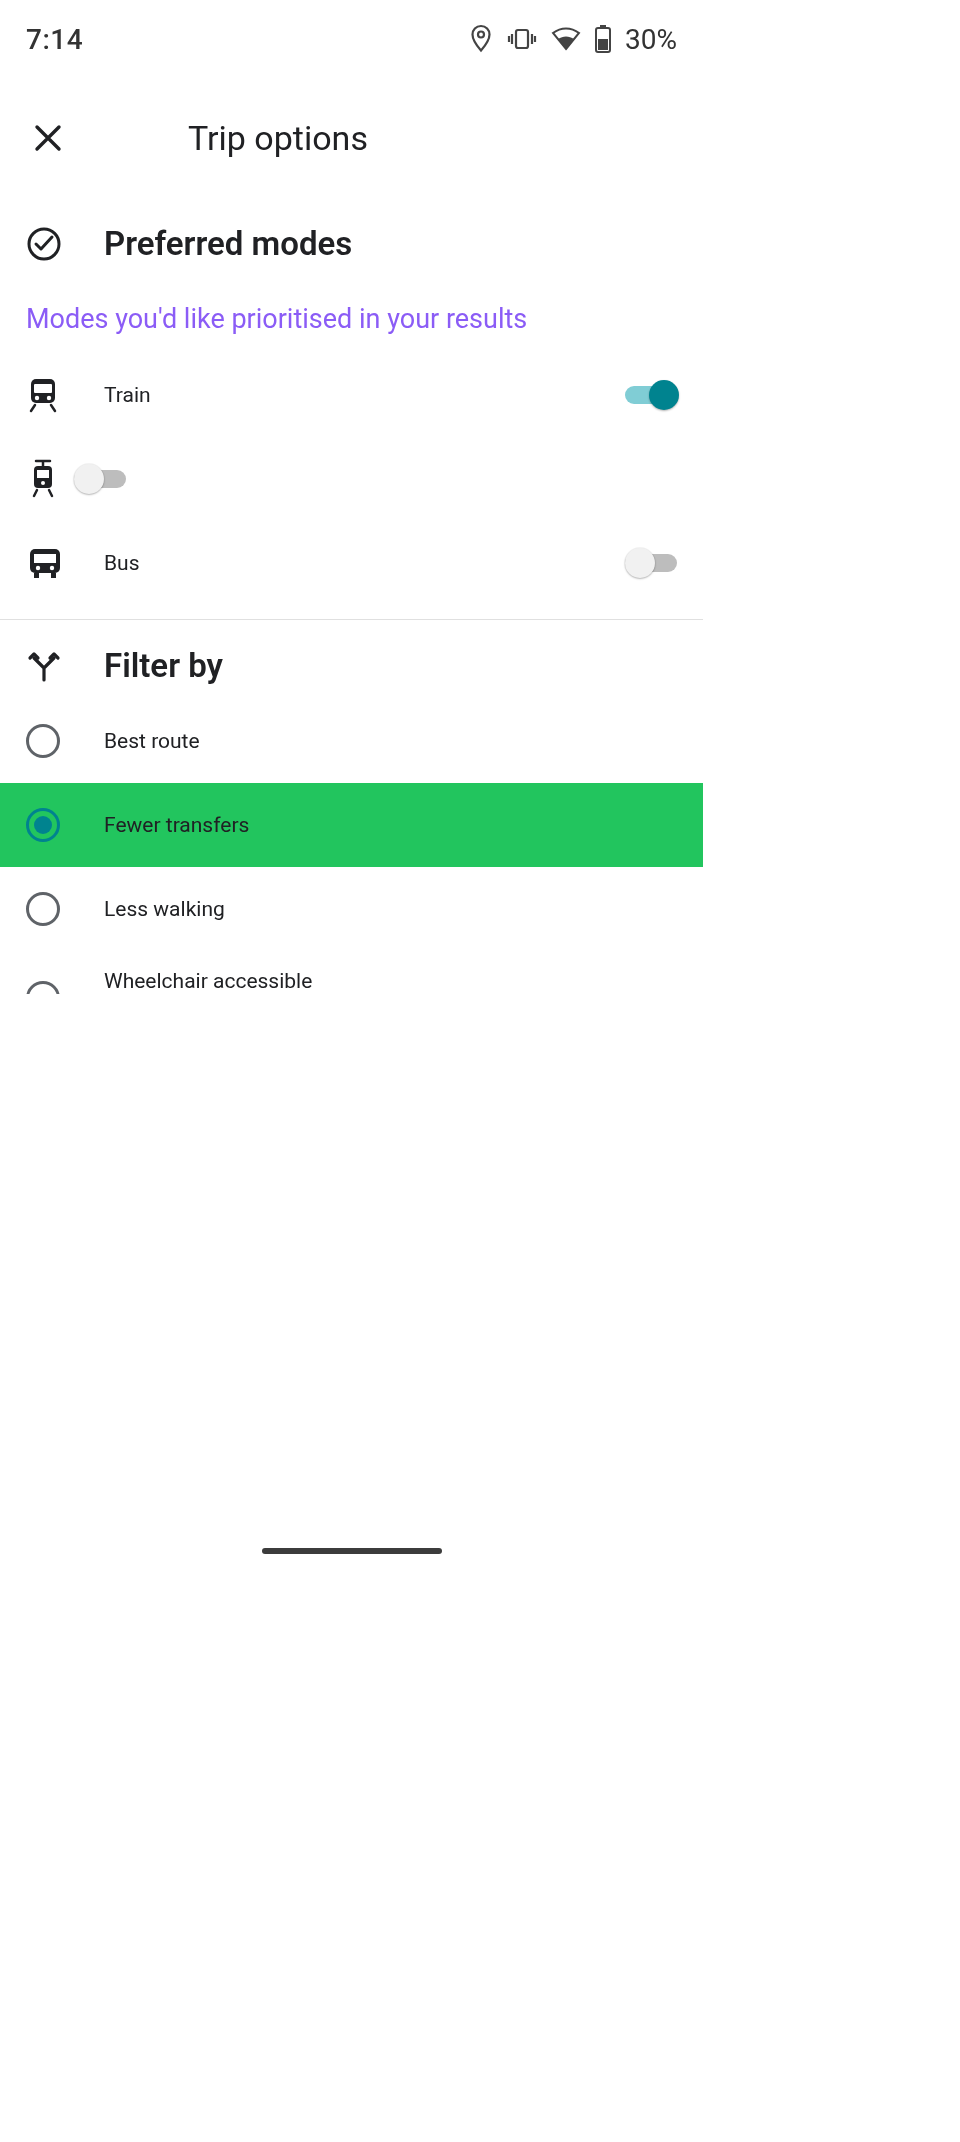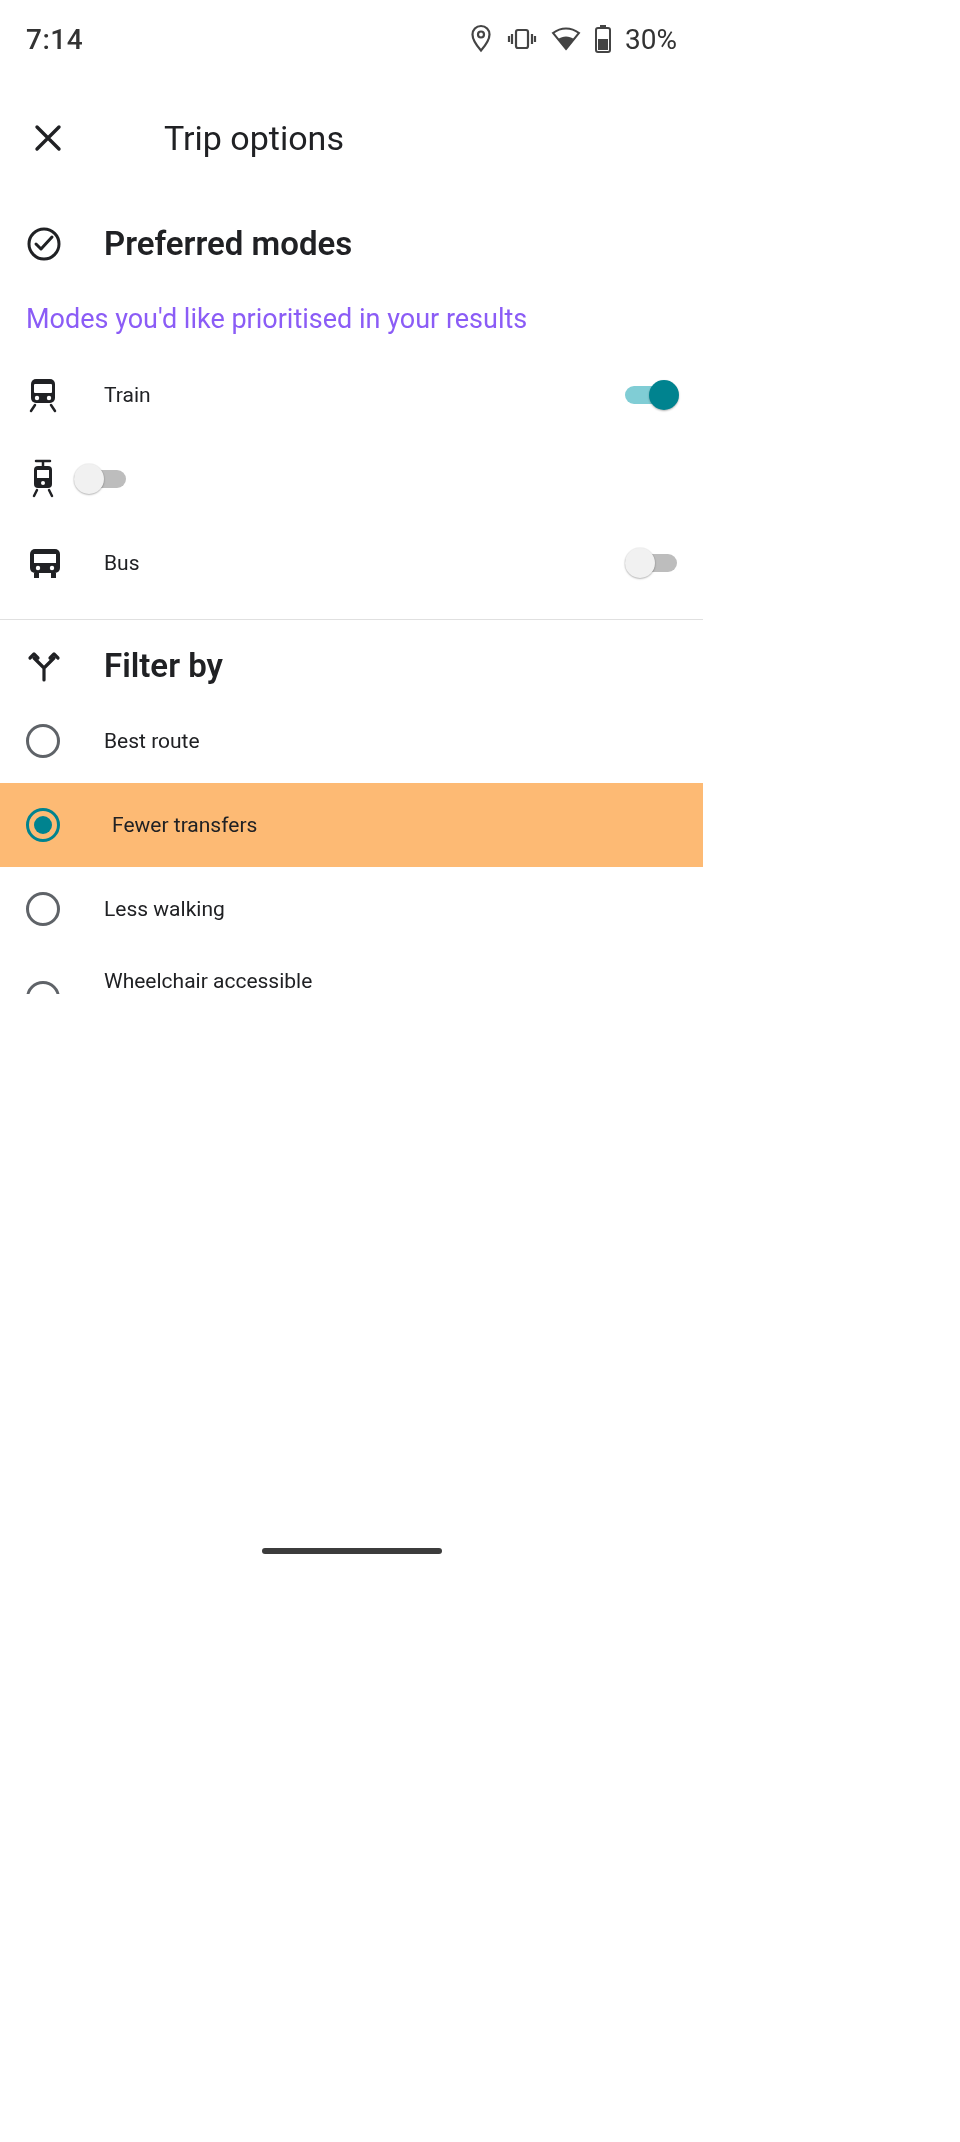--- a/index.html
+++ b/index.html
@@ -18,37 +18,37 @@
     
     .statusbar { display: flex; align-items: center; justify-content: space-between; height: 78px; padding: 0 26px; }
     .sb-time { font-size: 28px; font-weight: 500; color: #333; letter-spacing: 0.5px; }
     .sb-right { display: flex; align-items: center; gap: 14px; }
     .sb-icon { display: inline-flex; align-items: center; }
     .sb-batt { font-size: 28px; color: #333; }
 
     
     .header { display: flex; align-items: center; height: 120px; padding: 0 24px; }
     .close-btn { width: 48px; height: 48px; display: flex; align-items: center; justify-content: center; }
-    .title { font-size: 34px; font-weight: 400; margin-left: 92px; }
+    .title { font-size: 34px; font-weight: 400; margin-left: 116px; }
 
     
     .section { padding-top: 12px; }
     .section-header { display: flex; align-items: center; padding: 14px 26px; }
     .sh-icon { width: 48px; display: flex; justify-content: flex-start; }
     .sh-title { font-size: 33px; font-weight: 600; margin-left: 30px; color: #202124; }
     .section-sub { font-size: 27px; color: #8b5cf6; padding: 6px 26px 18px 26px; margin-top: 20px; }
 
     .row { display: flex; align-items: center; padding: 18px 26px; min-height: 84px; }
     .row .r-icon { width: 48px; display: flex; justify-content: flex-start; }
     .row .r-label { font-size: 21px; margin-left: 30px; flex: 1; }
     .row .r-sub { font-size: 25px; color: #5f6368; margin-top: 4px; }
     .row .r-text { display: flex; flex-direction: column; margin-left: 30px; flex: 1; }
     .row .r-text .r-label { margin-left: 0; }
 
-    .row.selected { background: #fdba74; gap: 8px; }
+    .row.selected { background: #22c55e; }
 
     .divider { height: 1px; background: #e0e0e0; margin-top: 14px; }
 
     
     .toggle { position: relative; width: 52px; height: 30px; }
     .toggle .track { position: absolute; inset: 0; border-radius: 20px; background: #bdbdbd; height: 18px; top: 6px; }
     .toggle .thumb { position: absolute; width: 30px; height: 30px; border-radius: 50%; background: #f1f1f1; top: 0; left: 0; box-shadow: 0 1px 2px rgba(0,0,0,0.25), 0 0 0 1px rgba(0,0,0,0.04); }
     .toggle.on .track { background: #80cdd5; }
     .toggle.on .thumb { background: #00838f; left: 24px; box-shadow: 0 1px 2px rgba(0,0,0,0.3); }
 

